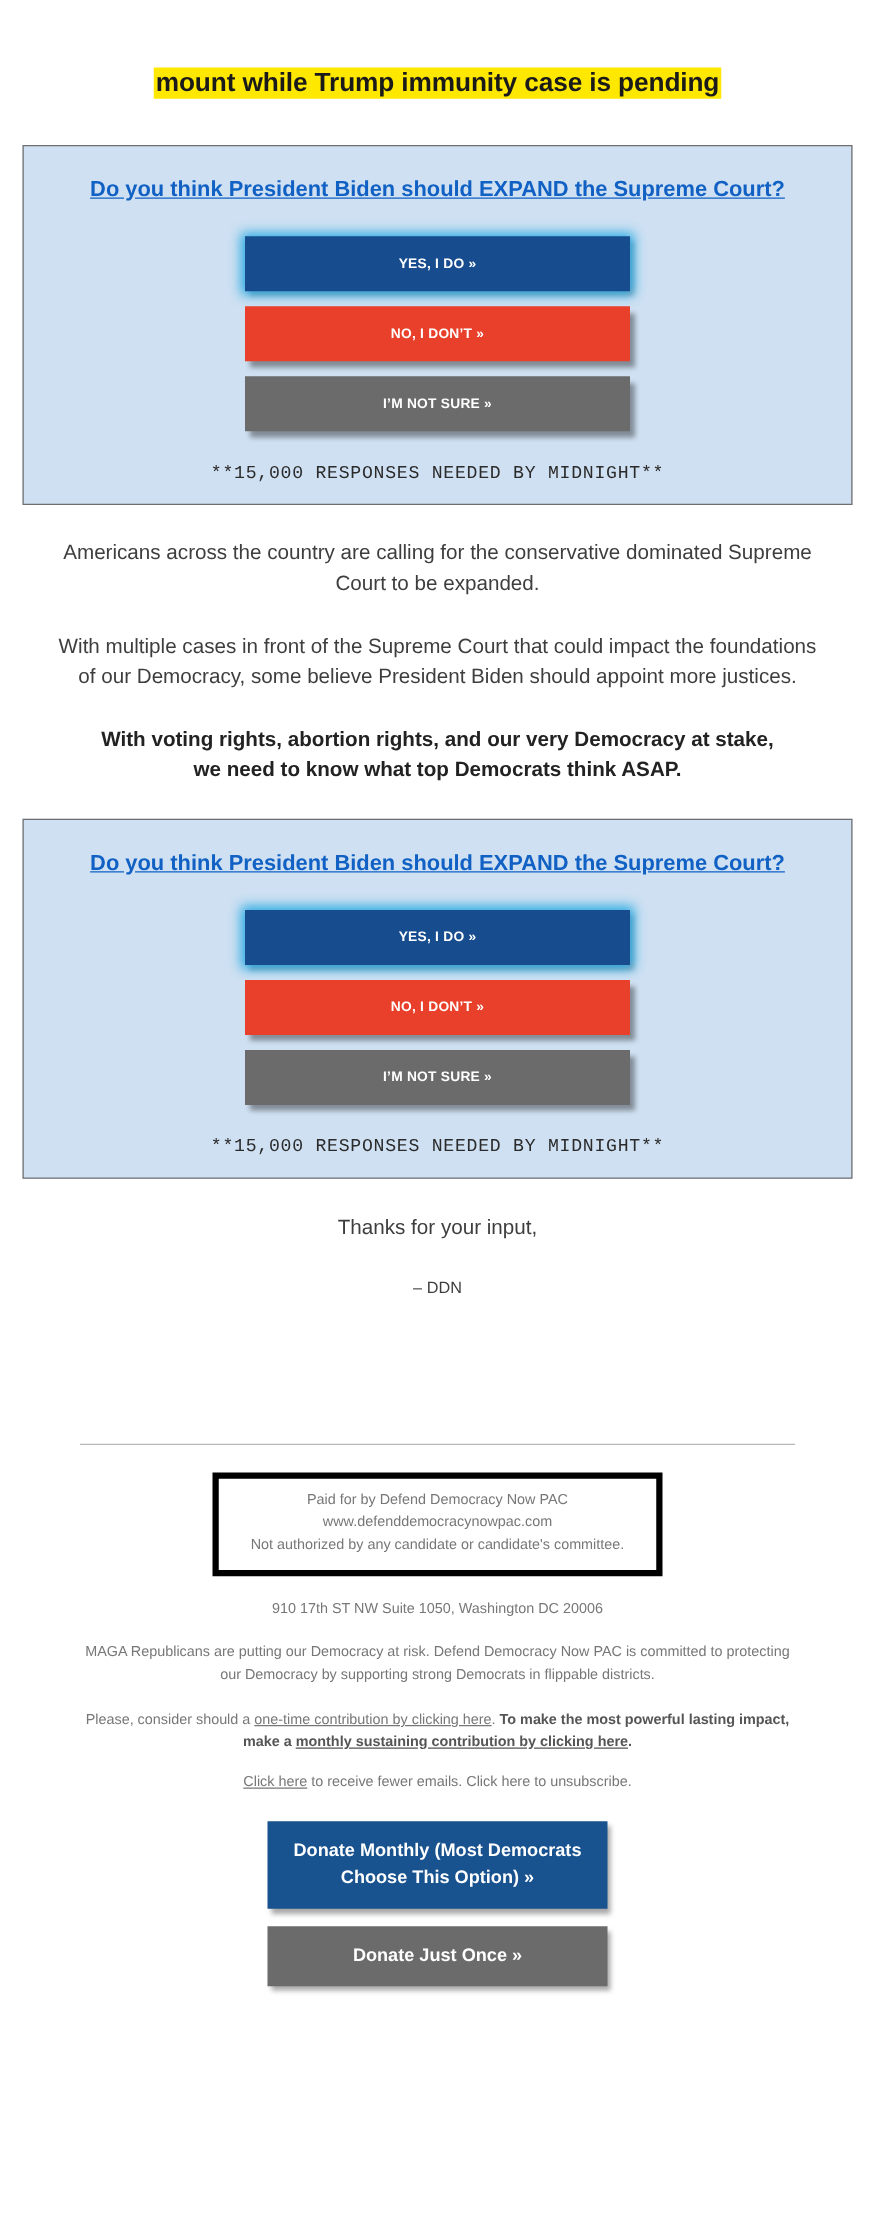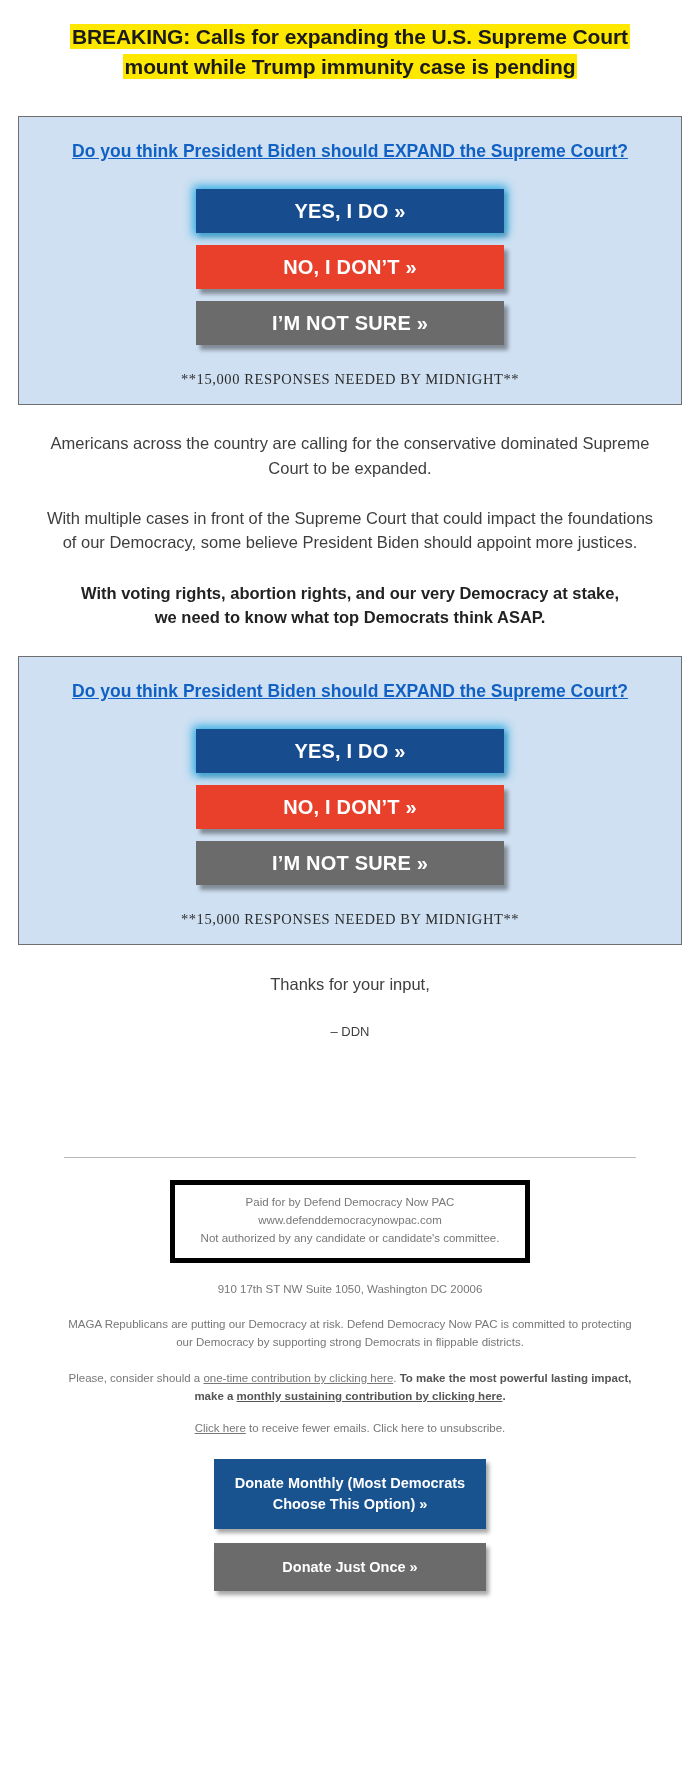--- a/index.html
+++ b/index.html
@@ -63,21 +63,21 @@
     align-items: center;
     gap: 12px;
   }
   .poll-btn {
     width: 308px;
     height: 44px;
     display: flex;
     align-items: center;
     justify-content: center;
     color: #ffffff;
-    font-size: 20px;
+    font-size: 11px;
     font-weight: bold;
     letter-spacing: 0.2px;
     border: 0;
     cursor: pointer;
     font-family: "Liberation Sans", sans-serif;
     text-align: center;
     box-sizing: border-box;
   }
   .poll-btn.yes {
     background: #174c8f;
@@ -94,21 +94,21 @@
   .poll-note {
     margin-top: 26px;
     text-align: center;
     font-family: "DejaVu Serif", "Liberation Serif", serif;
     font-size: 15px;
     letter-spacing: 1.2px;
     color: #2e2e2e;
     font-weight: 500;
   }
   .poll-note-mono {
-    font-family: Liberation Serif, serif;
+    font-family: Liberation Mono, monospace;
     font-size: 14.5px;
     letter-spacing: 0.6px;
     color: #2b2b2b;
   }
 
   
   .body-copy {
     padding: 0 26px;
   }
   .para {
@@ -202,21 +202,21 @@
     box-shadow: 3px 4px 4px rgba(0,0,0,0.35);
   }
 </style>
 </head>
 <body>
 
 <div class="page">
 
   <div class="headline-wrap">
     <div class="headline">
-      <span class="hl">BREAKING: Calls for expanding the U.S. Supreme Court</span><br>
+      <br>
       <span class="hl">mount while Trump immunity case is pending</span>
     </div>
   </div>
 
   <div class="poll-box">
     <div class="poll-question">Do you think President Biden should EXPAND the Supreme Court?</div>
     <div class="btn-stack">
       <button class="poll-btn yes">YES, I DO »</button>
       <button class="poll-btn no">NO, I DON’T »</button>
       <button class="poll-btn unsure">I’M NOT SURE »</button>

